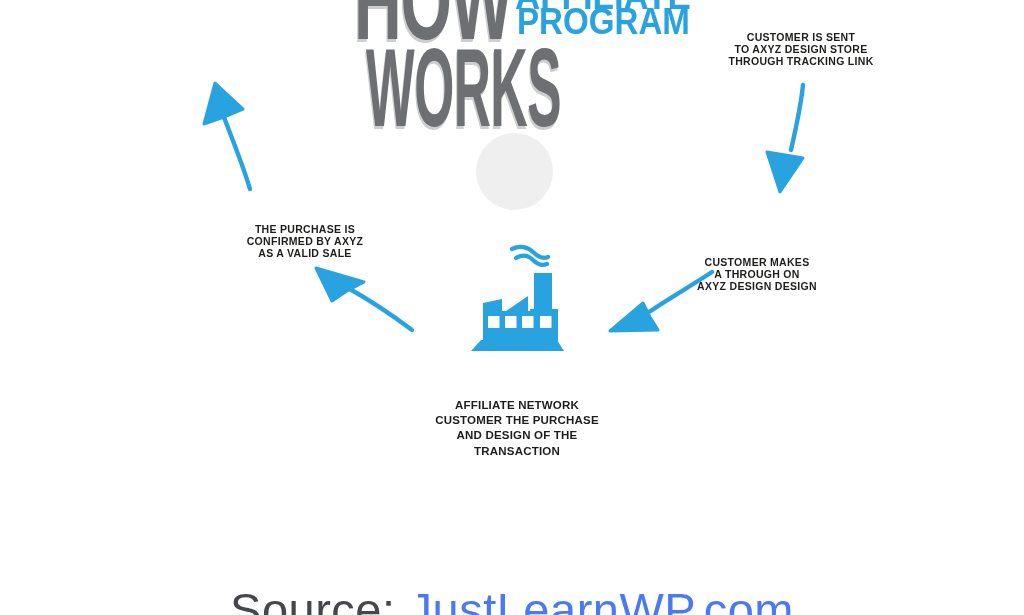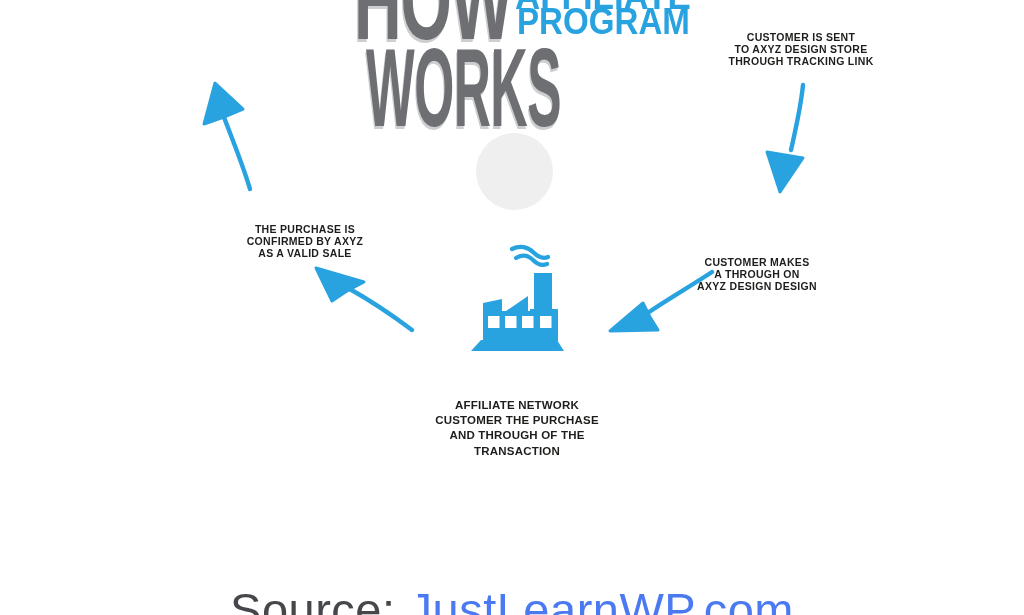--- a/index.html
+++ b/index.html
@@ -94,21 +94,21 @@
 
   <div class="step s4">
     <div>CUSTOMER MAKES</div>
     <div>A THROUGH ON</div>
     <div>AXYZ DESIGN DESIGN</div>
   </div>
 
   <div class="step s5">
     <div>AFFILIATE NETWORK</div>
     <div>CUSTOMER THE PURCHASE</div>
-    <div>AND THROUGH OF THE</div>
+    <div>AND DESIGN OF THE</div>
     <div>TRANSACTION</div>
   </div>
 
   <svg class="arrow-layer" width="1024" height="615" viewBox="0 0 1024 615">
     <g>
       <path class="shaft" d="M250,189 C242,162 229,131 222,112"></path>
       <path class="head" d="M215,83 L204,124 L224,117 L243,109 Z"></path>
     </g>
     <g>
       <path class="shaft" d="M803,85 C801,106 796,128 791,150"></path>

